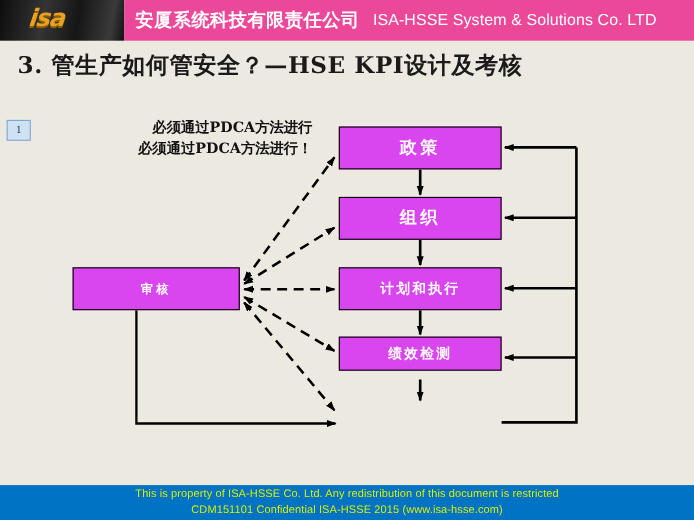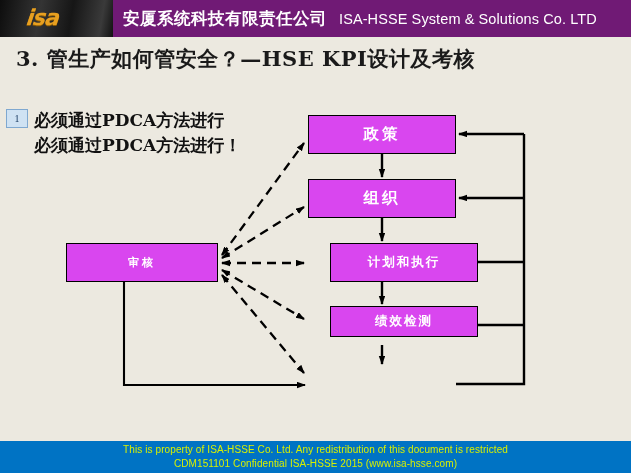--- a/index.html
+++ b/index.html
@@ -46,21 +46,21 @@
     letter-spacing: -1px;
     color: #e8a020;
     transform: skewX(-8deg);
     text-shadow: 0 1px 0 #8a5a05;
   }
   .header-banner {
     position: absolute;
     left: 113px; top: 0;
     width: 518px;
     height: 37px;
-    background: #701a75;
+    background: #ec4899;
   }
   .header-banner-inner {
     position: absolute;
     left: 10px;
     top: 0;
     height: 37px;
     display: flex;
     align-items: center;
     white-space: nowrap;
   }
@@ -108,24 +108,25 @@
     display: flex;
     align-items: center;
     justify-content: center;
   }
   .callout {
     position: absolute;
     left: 34px;
     top: 108px;
     width: 250px;
     font-family: "DejaVu Serif", serif;
-    font-size: 17px;
+    font-size: 13px;
     font-weight: bold;
     color: #111111;
     line-height: 1.45;
+    text-align: right;
   }
   .callout-line { display: block; white-space: nowrap; }
 
   
   .diagram {
     position: absolute;
     left: 0;
     top: 95px;
     width: 631px;
     height: 330px;
@@ -136,21 +137,21 @@
     border: 1.5px solid #000000;
     color: #ffffff;
     display: flex;
     align-items: center;
     justify-content: center;
     font-family: "DejaVu Sans", sans-serif;
     font-weight: bold;
     box-sizing: border-box;
   }
   .node-big  { font-size: 15.5px; letter-spacing: 3px; }
-  .node-mid  { font-size: 12.5px; letter-spacing: 2px; margin-left: 22px; }
+  .node-mid  { font-size: 12.5px; letter-spacing: 2px; }
   .node-left { font-size: 11px;   letter-spacing: 3px; }
 
   .n-policy   { left: 308px; top: 20px;  width: 148px; height: 39px; }
   .n-org      { left: 308px; top: 84px;  width: 148px; height: 39px; }
   .n-plan     { left: 308px; top: 148px; width: 148px; height: 39px; }
   .n-measure  { left: 308px; top: 211px; width: 148px; height: 31px; }
   .n-review   { left: 308px; top: 271px; width: 148px; height: 39px; }
   .n-audit    { left: 66px;  top: 148px; width: 152px; height: 39px; }
 
   svg.links {

